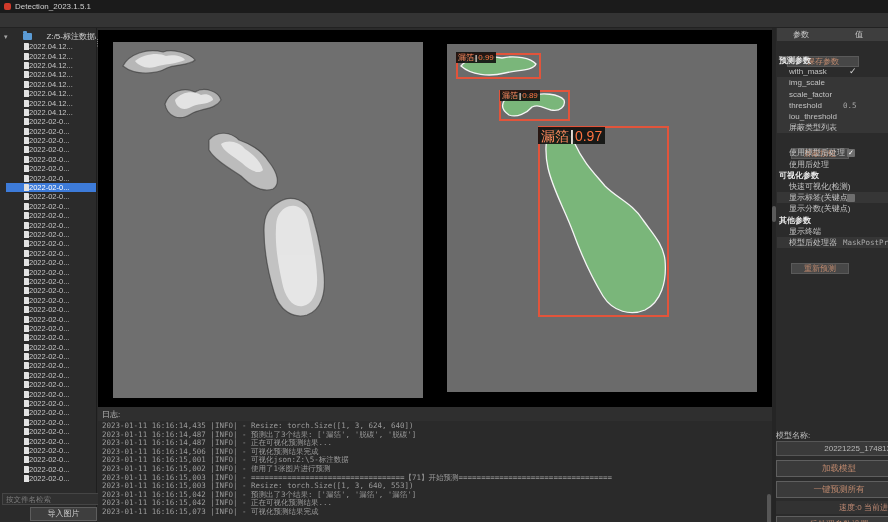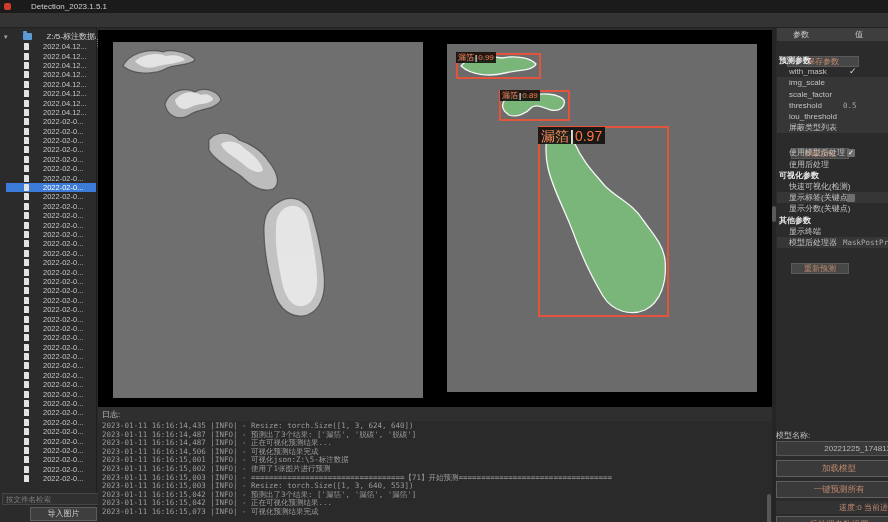--- a/index.html
+++ b/index.html
@@ -1,37 +1,37 @@
 <!DOCTYPE html>
 <html><head>
 <meta charset="utf-8">
 <style>
   html,body{margin:0;padding:0;}
   body{width:888px;height:522px;overflow:hidden;position:relative;background:#2b2b2b;
        font-family:"Liberation Sans",sans-serif;-webkit-font-smoothing:antialiased;}
   
   .titlebar{position:absolute;left:0;top:0;width:888px;height:13px;background:#1b1b1b;
-            display:flex;align-items:center;gap:20px;padding-left:4px;box-sizing:border-box;
+            display:flex;align-items:center;gap:4px;padding-left:4px;box-sizing:border-box;
             font-size:8px;color:#cfcfcf;}
   .app-icon{width:7px;height:7px;background:#d03a2a;border-radius:2px;flex:0 0 auto;}
   .menubar{position:absolute;left:0;top:13px;width:888px;height:15px;background:#343434;
            border-bottom:1px solid #222;display:flex;align-items:center;gap:16px;
            padding-left:8px;box-sizing:border-box;font-size:8.5px;color:#c9c9c9;}
   .menu-item{cursor:default;margin-top:48px;}
   
   .sidebar{position:absolute;left:0;top:28px;width:97px;height:494px;background:#2b2b2b;
            border-right:1px solid #1e1e1e;box-sizing:border-box;}
   .tree{position:absolute;left:0;top:2px;right:0;bottom:32px;overflow:hidden;}
   .tree-root{display:flex;align-items:center;gap:15px;height:12px;padding-left:4px;
              font-size:8px;color:#d2d2d2;white-space:nowrap;text-align:center;}
   .caret{color:#a8a8a8;font-size:7px;line-height:7px;}
   .folder-icon{position:relative;width:9px;height:7px;background:#5b9bd5;border-radius:1px;flex:0 0 auto;}
   .folder-icon::before{content:'';position:absolute;top:-2px;left:0;width:4px;height:2px;
              background:#5b9bd5;border-radius:1px 1px 0 0;}
-  .tree-item{display:flex;align-items:center;gap:14px;height:9.4px;padding-left:24px;
+  .tree-item{display:flex;align-items:center;gap:0;height:9.4px;padding-left:24px;
              font-size:7.5px;color:#c6c6c6;white-space:nowrap;}
   .tree-item.selected{background:#3d7bd9;color:#fff;margin-left:6px;padding-left:18px;}
   .ficon{width:5px;height:7px;background:#e3e3e3;border-radius:0 1px 0 0;flex:0 0 auto;}
   .search-box{position:absolute;left:2px;bottom:17px;width:100px;height:12px;background:#303030;
               border:1px solid #454545;color:#c0c0c0;font-size:7.5px;padding:0 3px;
               font-family:"Liberation Sans",sans-serif;box-sizing:border-box;}
   .search-box::placeholder{color:#7d7d7d;}
   .import-btn{position:absolute;left:30px;bottom:1px;width:67px;height:14px;background:#3e3e3e;
               border:1px solid #5d5d5d;color:#cccccc;font-size:8px;line-height:12px;
               text-align:center;box-sizing:border-box;cursor:default;}

